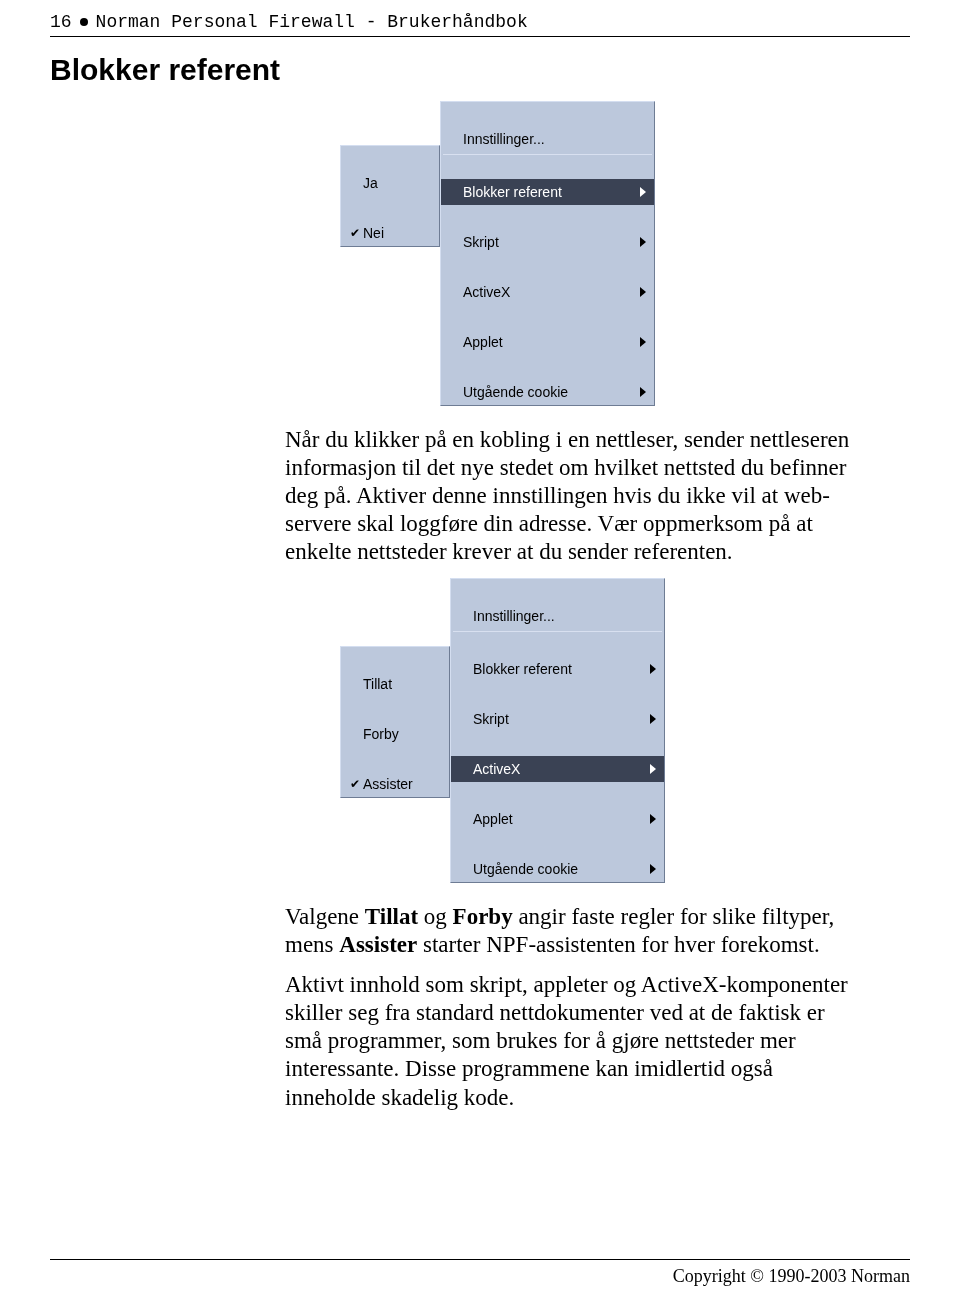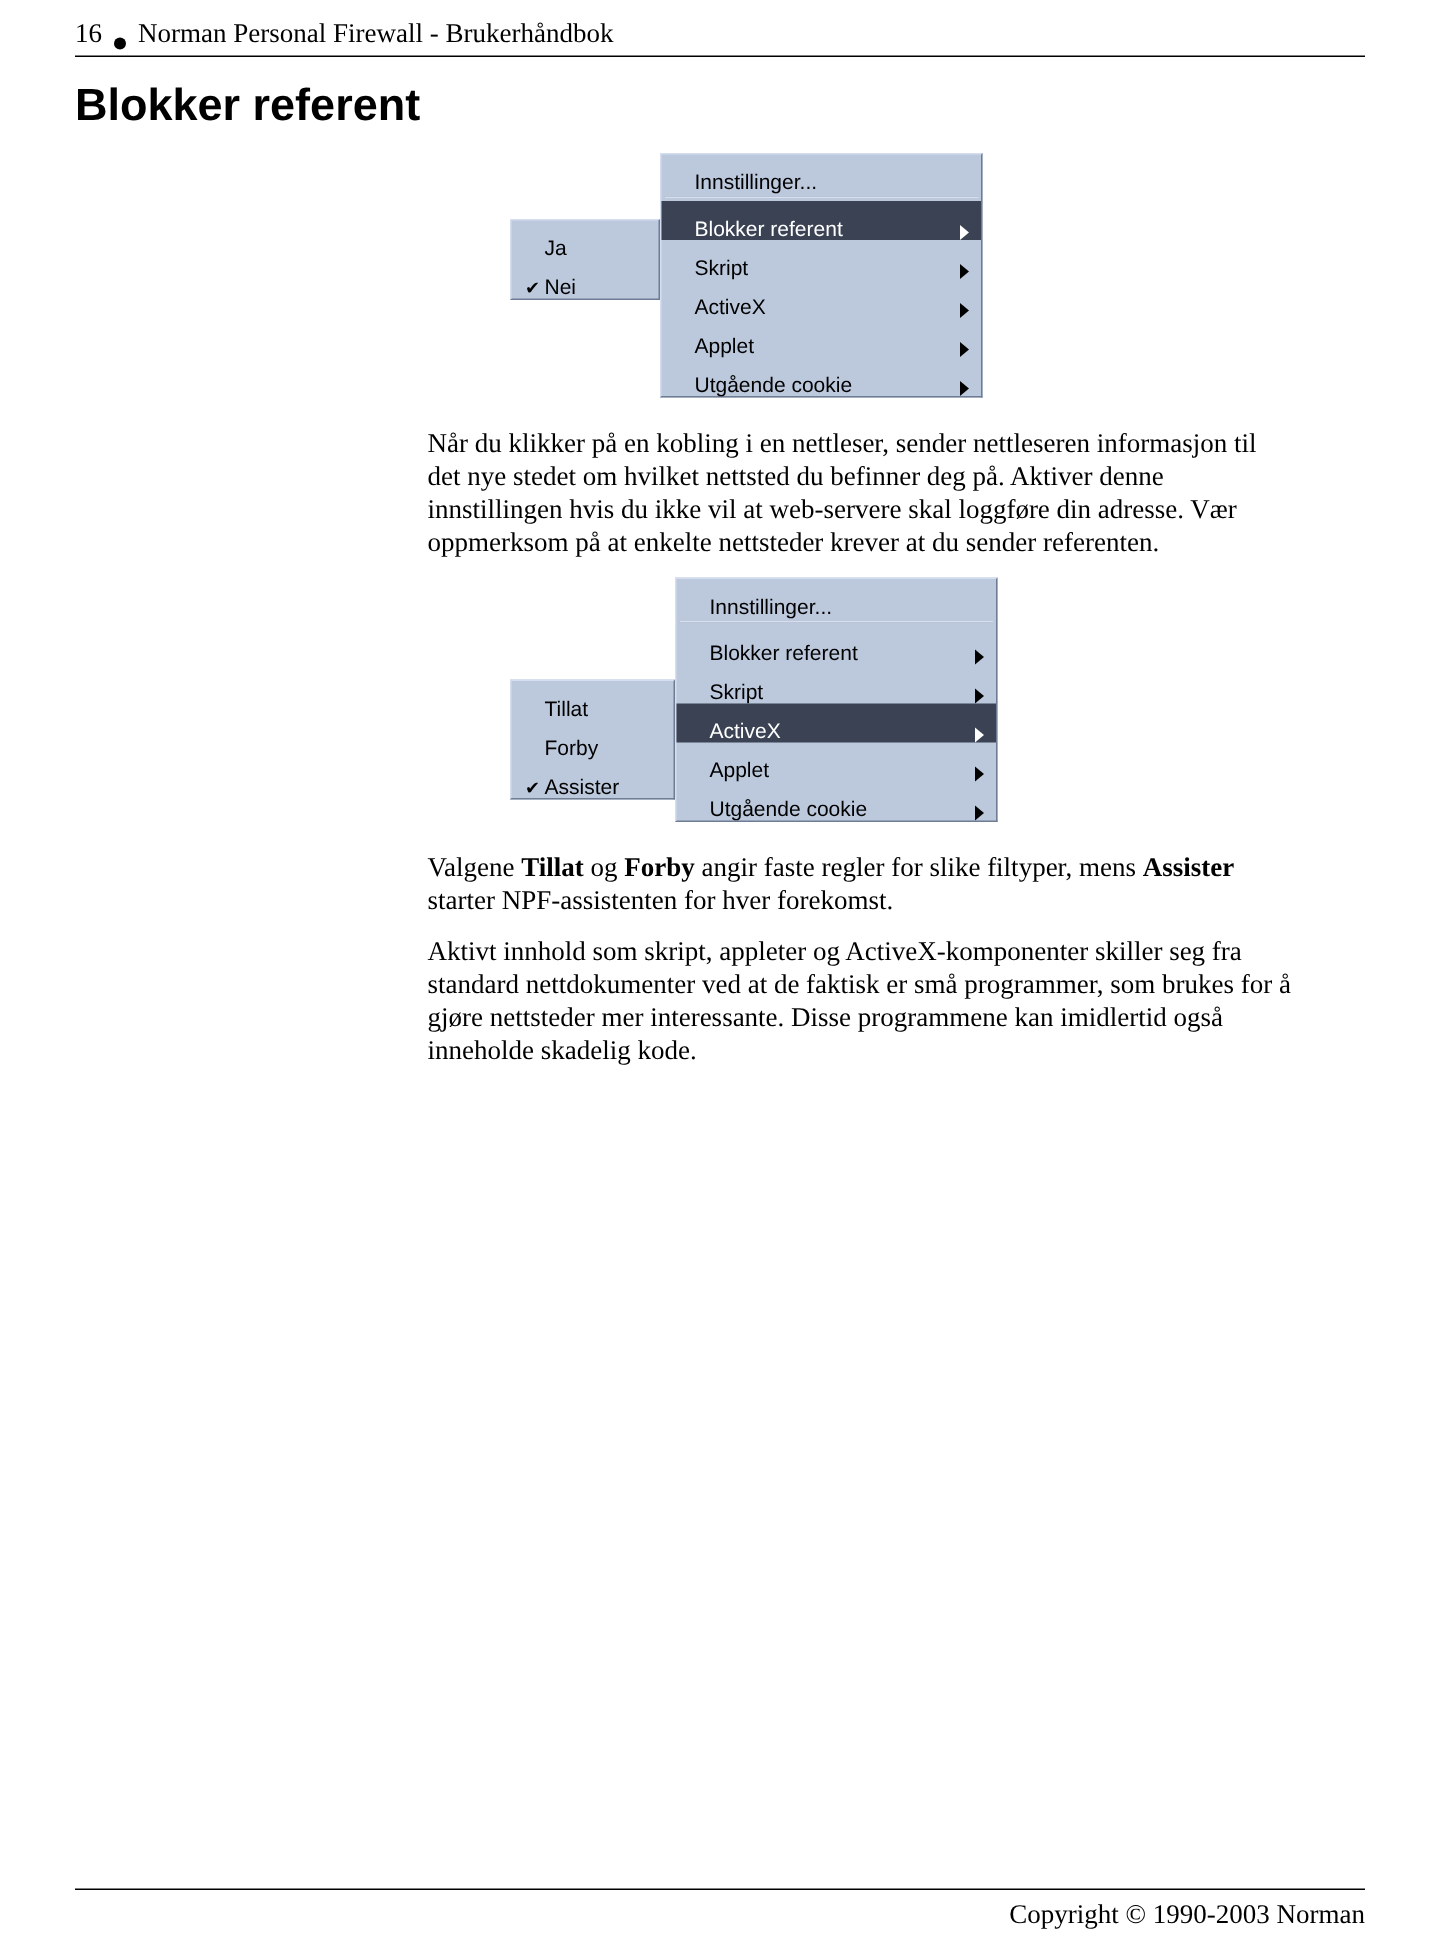--- a/index.html
+++ b/index.html
@@ -12,23 +12,24 @@
     color: #000;
   }
   .page {
     padding: 12px 50px 12px 50px;
     position: relative;
     min-height: 1297px;
   }
   .header-line {
     font-size: 18px;
     display: flex;
-    align-items: flex-end;
+    align-items: center;
     gap: 8px;
     margin-bottom: 4px;
+    font-family: Liberation Mono, monospace;
   }
   .bullet {
     display: inline-block;
     width: 8px; height: 8px;
     border-radius: 50%;
     background: #000;
     position: relative;
     top: 0px;
   }
   hr.top-rule, hr.bot-rule {
@@ -66,24 +67,25 @@
   }
   .menu-left.lower {
     width: 110px;
     margin-top: 68px;
   }
   .menu-right {
     width: 215px;
   }
   .menu-row {
     display: flex;
-    align-items: flex-end;
+    align-items: center;
     height: 26px;
     padding: 0 8px 0 6px;
     position: relative;
+    margin-top: 24px;
   }
   .menu-row .check {
     width: 16px;
     display: inline-block;
     font-size: 12px;
     text-align: center;
   }
   .menu-row .label {
     flex: 1;
     white-space: nowrap;
@@ -103,21 +105,21 @@
   }
   .menu-sep {
     height: 1px;
     margin: 2px 2px;
     background: #7e8aa2;
     border-bottom: 1px solid #d8e0f0;
   }
   .body-text {
     margin-left: 235px;
     margin-right: 48px;
-    font-size: 18px;
+    font-size: 23px;
     line-height: 1.22;
   }
   .body-text p { margin: 0 0 12px 0; }
   .footer {
     position: absolute;
     bottom: 10px;
     right: 50px;
     left: 50px;
   }
   .footer .copy {

